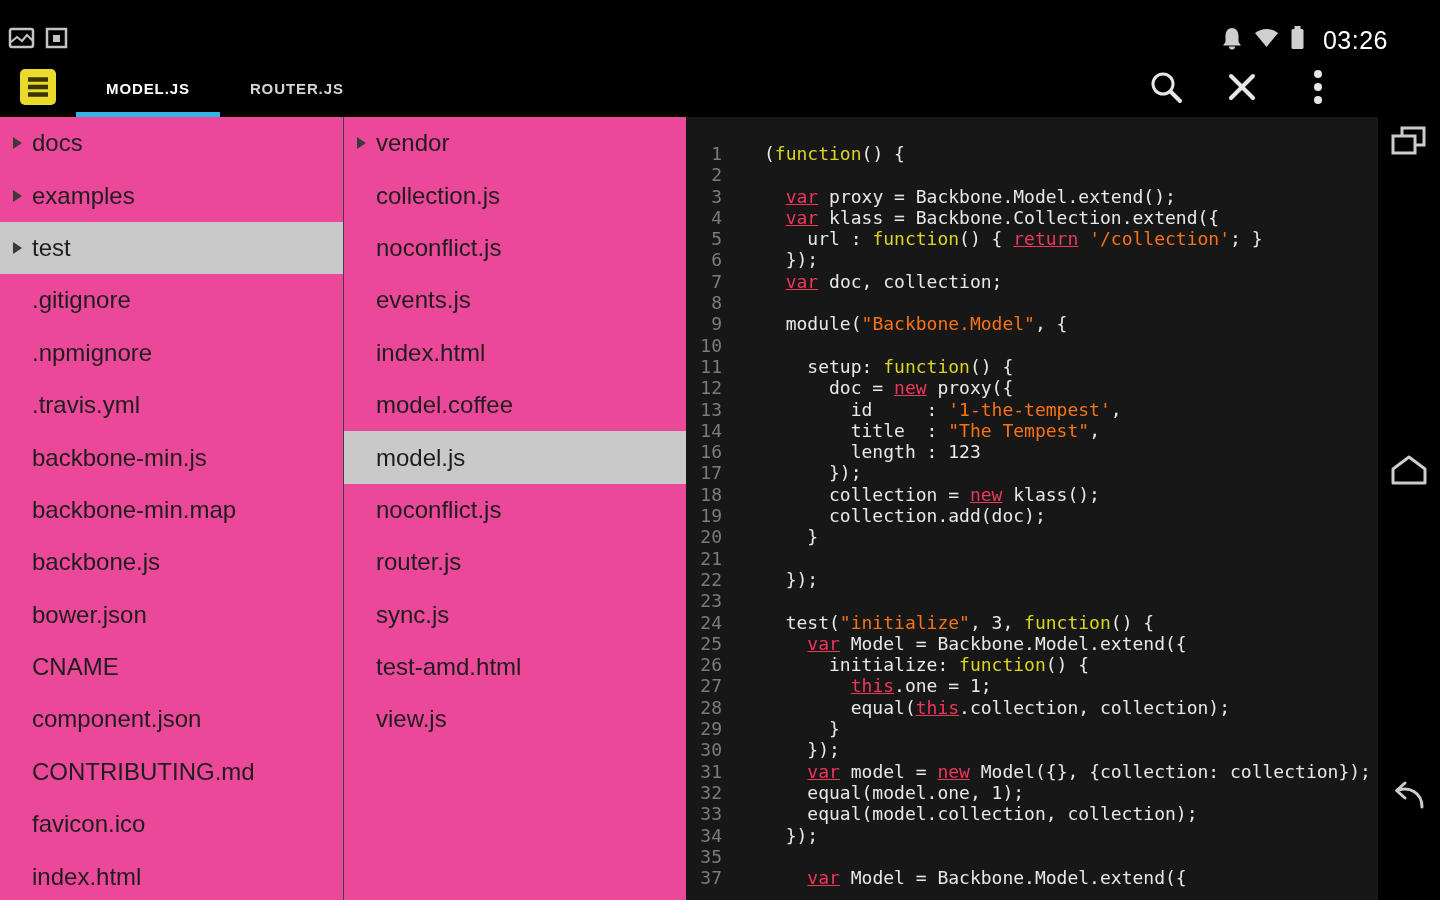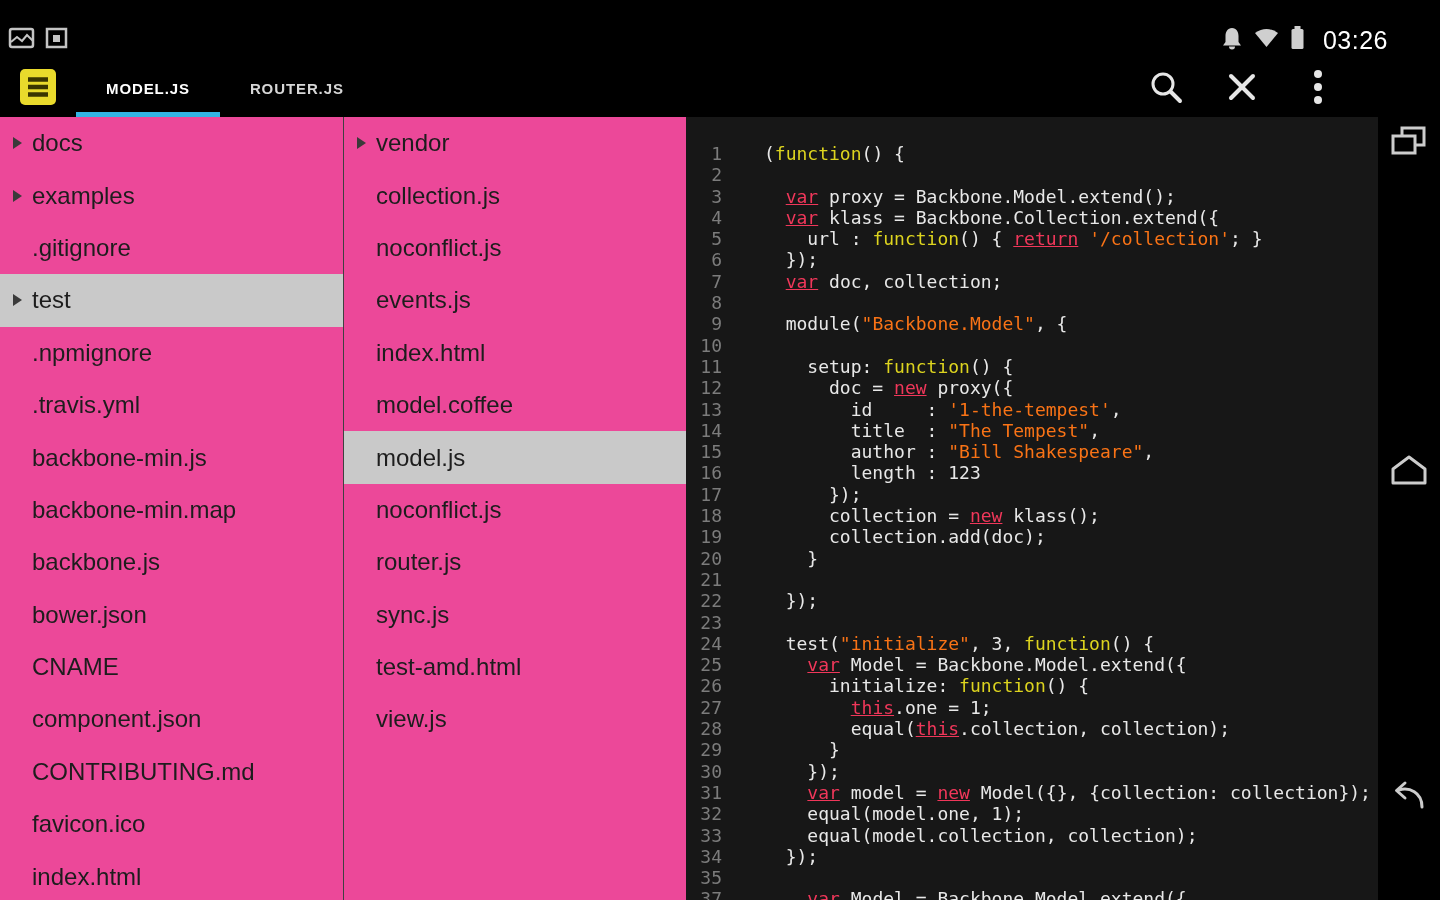--- a/index.html
+++ b/index.html
@@ -152,27 +152,27 @@
   <div class="content">
     <div class="panel panel1" id="file-list">
         <div class="file-row">
           <span class="tri show"></span>
           <span class="file-label">docs</span>
         </div>
         <div class="file-row">
           <span class="tri show"></span>
           <span class="file-label">examples</span>
         </div>
-        <div class="file-row">
-          <span class="tri"></span>
-          <span class="file-label">.gitignore</span>
-        </div>
         <div class="file-row selected">
           <span class="tri show"></span>
           <span class="file-label">test</span>
+        </div>
+        <div class="file-row">
+          <span class="tri"></span>
+          <span class="file-label">.gitignore</span>
         </div>
         <div class="file-row">
           <span class="tri"></span>
           <span class="file-label">.npmignore</span>
         </div>
         <div class="file-row">
           <span class="tri"></span>
           <span class="file-label">.travis.yml</span>
         </div>
         <div class="file-row">
@@ -271,21 +271,20 @@
           <div class="code-line"><span class="ln">5</span><span class="code"><span class="tok-p">    url : </span><span class="tok-k">function</span><span class="tok-p">() { </span><span class="tok-r">return</span><span class="tok-p"> </span><span class="tok-s">'/collection'</span><span class="tok-p">; }</span></span></div>
           <div class="code-line"><span class="ln">6</span><span class="code"><span class="tok-p">  });</span></span></div>
           <div class="code-line"><span class="ln">7</span><span class="code"><span class="tok-p">  </span><span class="tok-r">var</span><span class="tok-p"> doc, collection;</span></span></div>
           <div class="code-line"><span class="ln">8</span><span class="code"></span></div>
           <div class="code-line"><span class="ln">9</span><span class="code"><span class="tok-p">  module(</span><span class="tok-s">"Backbone.Model"</span><span class="tok-p">, {</span></span></div>
           <div class="code-line"><span class="ln">10</span><span class="code"></span></div>
           <div class="code-line"><span class="ln">11</span><span class="code"><span class="tok-p">    setup: </span><span class="tok-k">function</span><span class="tok-p">() {</span></span></div>
           <div class="code-line"><span class="ln">12</span><span class="code"><span class="tok-p">      doc = </span><span class="tok-r">new</span><span class="tok-p"> proxy({</span></span></div>
           <div class="code-line"><span class="ln">13</span><span class="code"><span class="tok-p">        id     : </span><span class="tok-s">'1-the-tempest'</span><span class="tok-p">,</span></span></div>
           <div class="code-line"><span class="ln">14</span><span class="code"><span class="tok-p">        title  : </span><span class="tok-s">"The Tempest"</span><span class="tok-p">,</span></span></div>
-          <div class="code-line"><span class="ln">15</span><span class="code"><span class="tok-p">        author : </span><span class="tok-s">"Bill Shakespeare"</span><span class="tok-p">,</span></span></div>
           <div class="code-line"><span class="ln">16</span><span class="code"><span class="tok-p">        length : 123</span></span></div>
           <div class="code-line"><span class="ln">17</span><span class="code"><span class="tok-p">      });</span></span></div>
           <div class="code-line"><span class="ln">18</span><span class="code"><span class="tok-p">      collection = </span><span class="tok-r">new</span><span class="tok-p"> klass();</span></span></div>
           <div class="code-line"><span class="ln">19</span><span class="code"><span class="tok-p">      collection.add(doc);</span></span></div>
           <div class="code-line"><span class="ln">20</span><span class="code"><span class="tok-p">    }</span></span></div>
           <div class="code-line"><span class="ln">21</span><span class="code"></span></div>
           <div class="code-line"><span class="ln">22</span><span class="code"><span class="tok-p">  });</span></span></div>
           <div class="code-line"><span class="ln">23</span><span class="code"></span></div>
           <div class="code-line"><span class="ln">24</span><span class="code"><span class="tok-p">  test(</span><span class="tok-s">"initialize"</span><span class="tok-p">, 3, </span><span class="tok-k">function</span><span class="tok-p">() {</span></span></div>
           <div class="code-line"><span class="ln">25</span><span class="code"><span class="tok-p">    </span><span class="tok-r">var</span><span class="tok-p"> Model = Backbone.Model.extend({</span></span></div>

